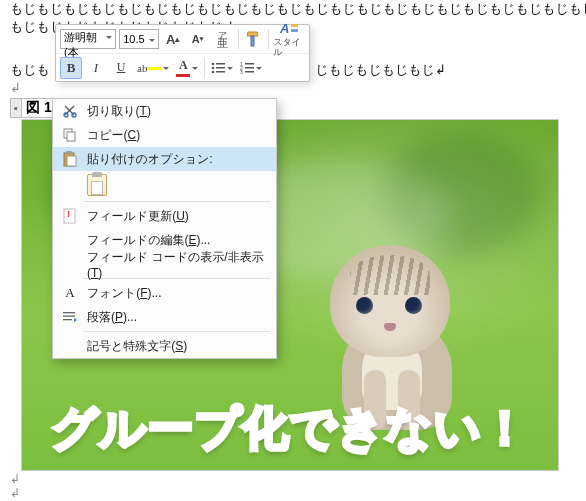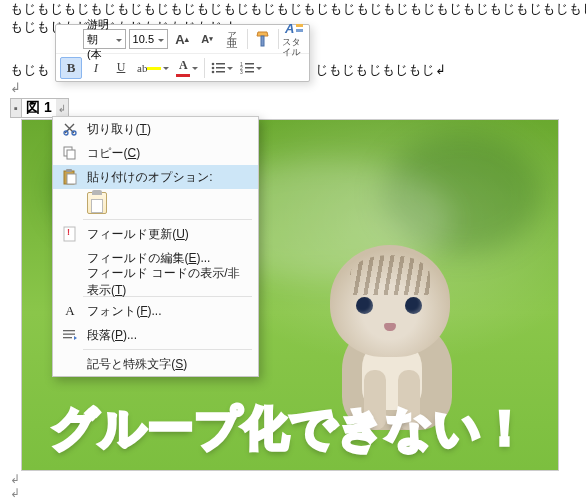--- a/index.html
+++ b/index.html
@@ -8,39 +8,39 @@
   .doc { position: absolute; left: 0; top: 0; right: 0; }
   .textline { color: #111; font-size: 13px; line-height: 18px; padding-left: 10px; white-space: nowrap; }
   .para-mark { color: #888; }
 
   
   .mini-toolbar { position: absolute; left: 55px; top: 24px; width: 255px; background: #fff; border: 1px solid #bfbfbf; box-shadow: 3px 3px 8px rgba(0,0,0,0.15); border-radius: 2px; z-index: 80; }
   .mini-row { display: flex; align-items: center; height: 28px; padding: 2px 4px; gap: 3px; }
   .mini-row + .mini-row { border-top: 1px solid #eee; }
   .tb-btn { display: inline-flex; align-items: center; justify-content: center; height: 22px; min-width: 22px; padding: 0 2px; border-radius: 2px; cursor: pointer; color: #444; user-select: none; }
   .tb-btn.active { background: #d0e3fa; border: 1px solid #8ab6ef; }
-  .font-name { width: 64px; height: 20px; border: 1px solid #adadad; font-size: 11px; display: flex; align-items: center; padding: 0 3px; background: #fff; justify-content: space-between; margin-left: 23px; }
+  .font-name { width: 64px; height: 20px; border: 1px solid #adadad; font-size: 11px; display: flex; align-items: flex-start; padding: 0 3px; background: #fff; justify-content: space-between; }
   .font-size { width: 44px; height: 20px; border: 1px solid #adadad; font-size: 11px; display: flex; align-items: center; padding: 0 3px; background: #fff; justify-content: flex-end; gap: 2px; }
   .dd-caret::after { content: ""; display: inline-block; border: 3px solid transparent; border-top-color: #666; margin-left: 2px; transform: translateY(2px); }
   .sep { width: 1px; height: 20px; background: #ddd; margin: 0 1px; }
   .stacked-label { display: flex; flex-direction: column; align-items: center; font-size: 9px; line-height: 10px; color: #444; gap: 2px; }
   .ruby-icon { font-size: 9px; line-height: 8px; text-align: center; }
   .brush { color: #d97a2b; }
   .font-color-bar { width: 14px; height: 3px; background: #d7262c; margin-top: 1px; }
   .highlight-bar { width: 14px; height: 3px; background: #ffff00; margin-top: 1px; }
   .list-icon svg { display: block; }
 
   
   .caption-bar { position: absolute; left: 10px; top: 98px; height: 20px; display: flex; align-items: center; border: 1px solid #bcbcbc; background: #eaeaea; z-index: 60; }
   .caption-bar .dot { width: 10px; text-align: center; color: #666; }
   .caption-bar .txt { padding: 0 4px; font-weight: bold; font-size: 14px; background: #fff; border-left: 1px solid #bcbcbc; height: 100%; display: flex; align-items: center; }
   .caption-bar .ret { padding: 0 2px; color: #888; font-size: 10px; }
 
   
-  .ctx { position: absolute; left: 52px; top: 116px; width: 207px; background: #fcfcfc; border: 1px solid #c8c8c8; box-shadow: 3px 4px 10px rgba(0,0,0,0.25); z-index: 90; }
+  .ctx { position: absolute; left: 52px; top: 98px; width: 225px; background: #fcfcfc; border: 1px solid #c8c8c8; box-shadow: 3px 4px 10px rgba(0,0,0,0.25); z-index: 90; }
   .ctx-item { display: flex; align-items: center; height: 24px; padding: 0 10px 0 6px; color: #222; cursor: default; }
   .ctx-item.highlighted { background: #cde6f7; }
   .ctx-icon { width: 22px; height: 18px; display: flex; align-items: center; justify-content: center; margin-right: 6px; flex-shrink: 0; }
   .ctx-label { flex: 1; font-size: 12px; }
   .ctx-sep { height: 1px; background: #e1e1e1; margin: 2px 6px 2px 30px; }
   .subitem { padding-left: 34px; height: 28px; }
   .paste-chip { width: 20px; height: 22px; border: 1px solid #bfa76a; border-radius: 2px; background: linear-gradient(#fff6df,#fbecc4); position: relative; display: flex; align-items: flex-end; justify-content: center; }
   .paste-chip::before { content: ""; position: absolute; top: -3px; width: 10px; height: 5px; background: #b7b7b7; border-radius: 2px 2px 0 0; }
   .paste-chip .page { width: 12px; height: 14px; background: #fff; border: 1px solid #bbb; }
 

